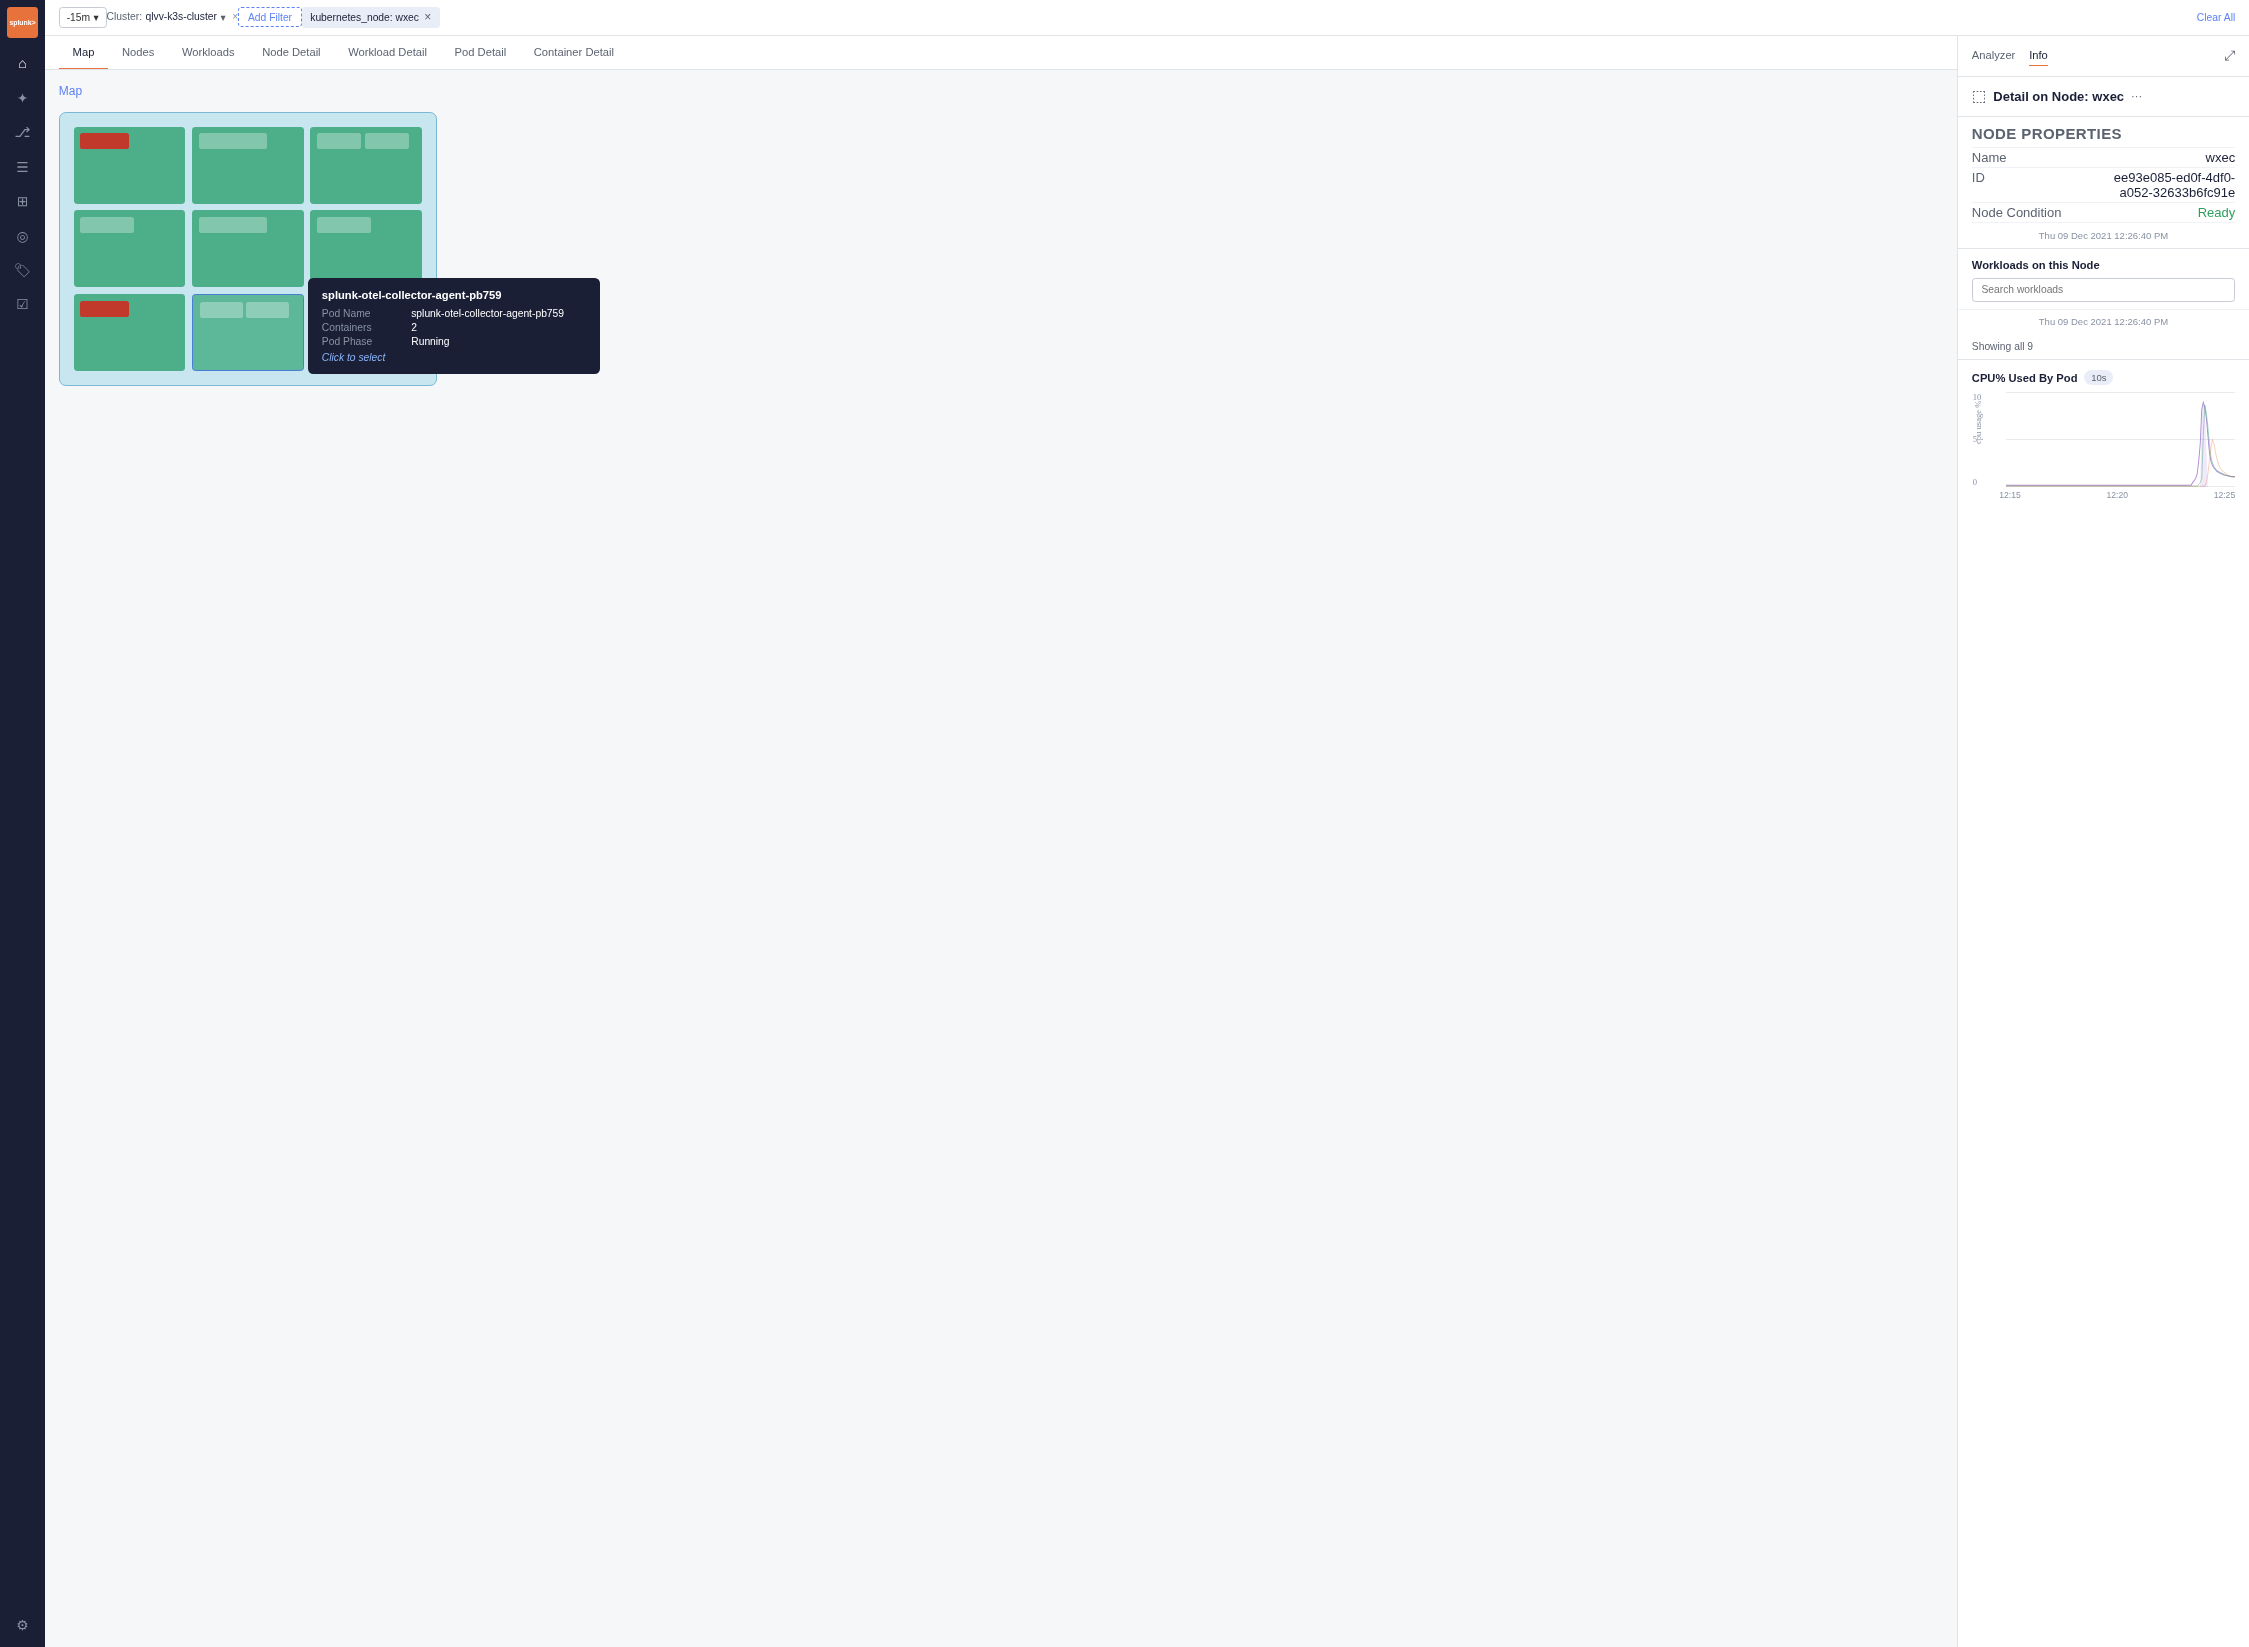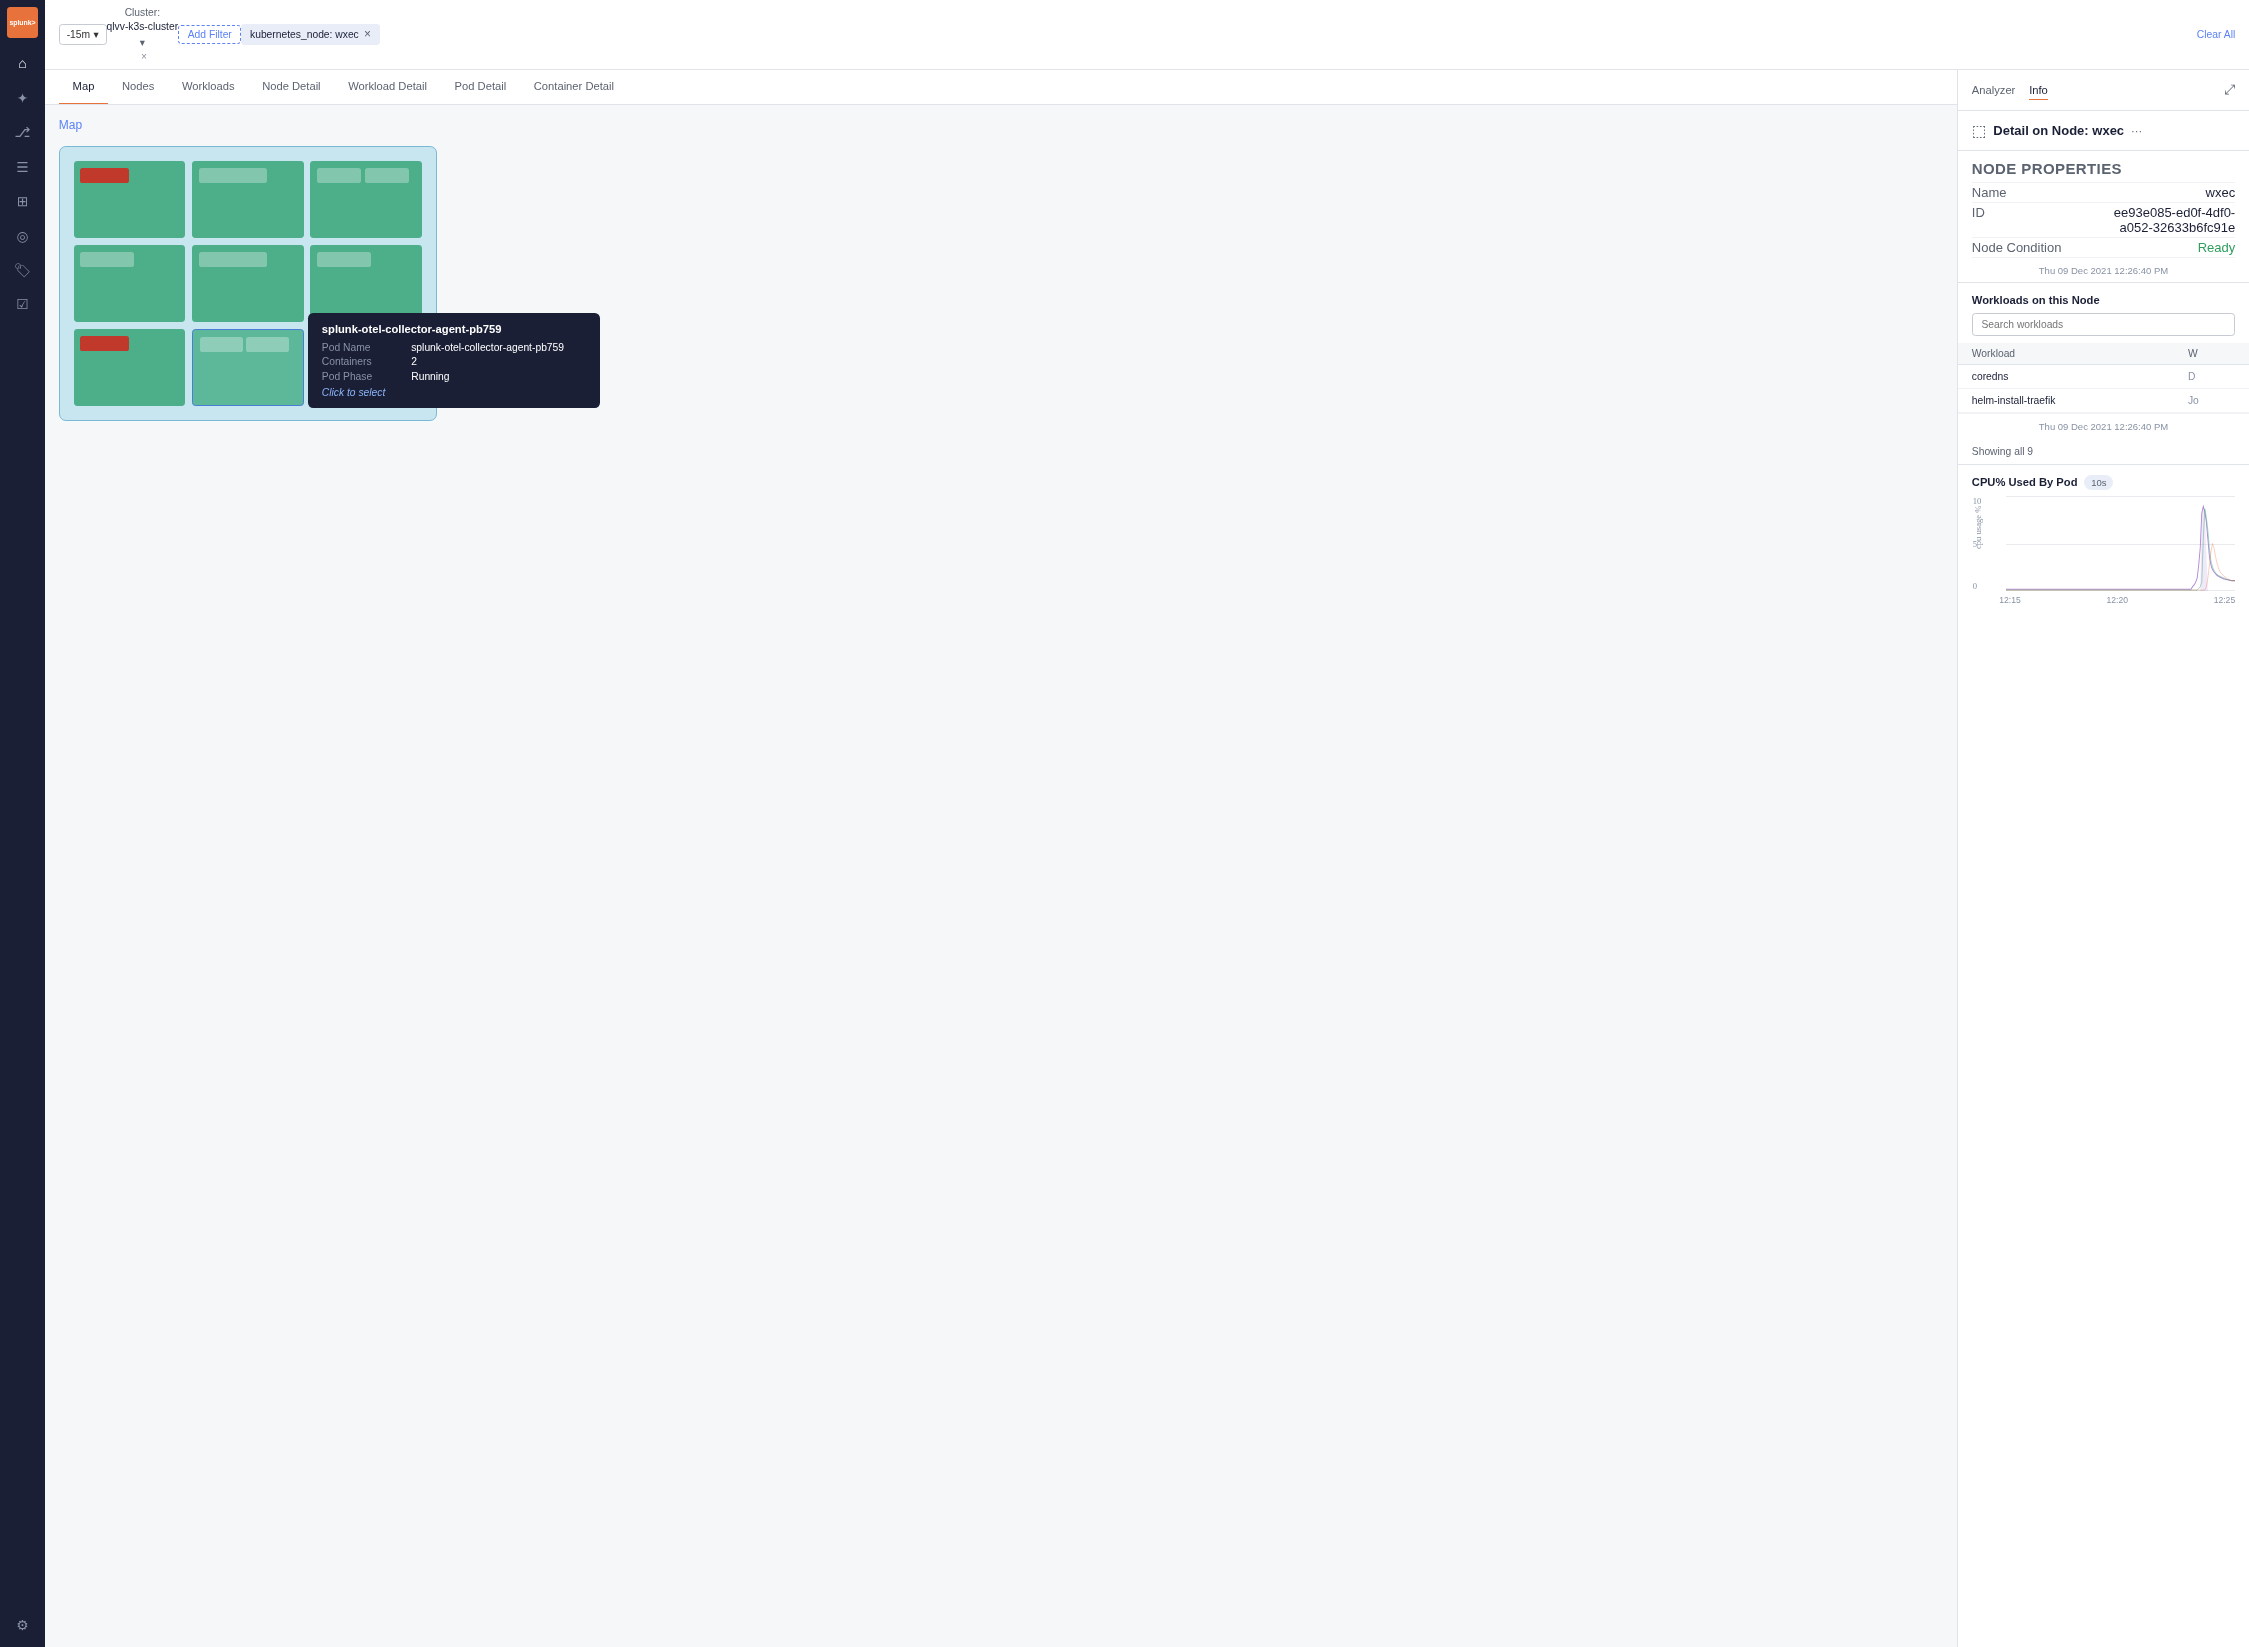--- a/index.html
+++ b/index.html
@@ -83,26 +83,24 @@
       gap: 3.4px;
       border: 0.9px solid #c5cad3;
       border-radius: 3.4px;
       padding: 3.4px 6.9px;
       font-size: 10.3px;
       cursor: pointer;
       background: #fff;
     }
     .cluster-filter {
       display: flex;
-      align-items: center;
       gap: 3.4px;
       font-size: 10.3px;
       cursor: pointer;
       color: #5c6370;
-      flex-direction: column;
     }
     .cluster-name { color: #1a1f36; }
     .filter-close { margin-left: 3.4px; cursor: pointer; color: #8892a4; }
     .add-filter-btn {
       border: 0.9px dashed #5c82f5;
       border-radius: 3.4px;
       padding: 3.4px 8.6px;
       font-size: 10.3px;
       color: #5c82f5;
       cursor: pointer;
@@ -571,38 +569,20 @@
         <div class="prop-row">
           <span class="prop-key">Node Condition</span>
           <span class="prop-val green">Ready</span>
         </div>
         <div class="timestamp">Thu 09 Dec 2021 12:26:40 PM</div>
       </div>
 
       <div class="workloads-section">
         <div class="workloads-title">Workloads on this Node</div>
         <input class="workload-search" type="text" placeholder="Search workloads" style="">
-        <table class="workload-table">
-          <thead>
-            <tr>
-              <th>Workload</th>
-              <th>W</th>
-            </tr>
-          </thead>
-          <tbody>
-            <tr>
-              <td>coredns</td>
-              <td>D</td>
-            </tr>
-            <tr>
-              <td>helm-install-traefik</td>
-              <td>Jo</td>
-            </tr>
-          </tbody>
-        </table>
         <div class="timestamp">Thu 09 Dec 2021 12:26:40 PM</div>
         <div class="showing-all">Showing all 9</div>
 
         <div class="cpu-chart-section">
           <div class="cpu-chart-header">
             <span class="cpu-chart-title">CPU% Used By Pod</span>
             <span class="cpu-interval-badge">10s</span>
           </div>
           <div class="chart-area">
             <div style="position:relative;height:95px;margin-left:34px;font-family:Liberation Serif, serif;">

